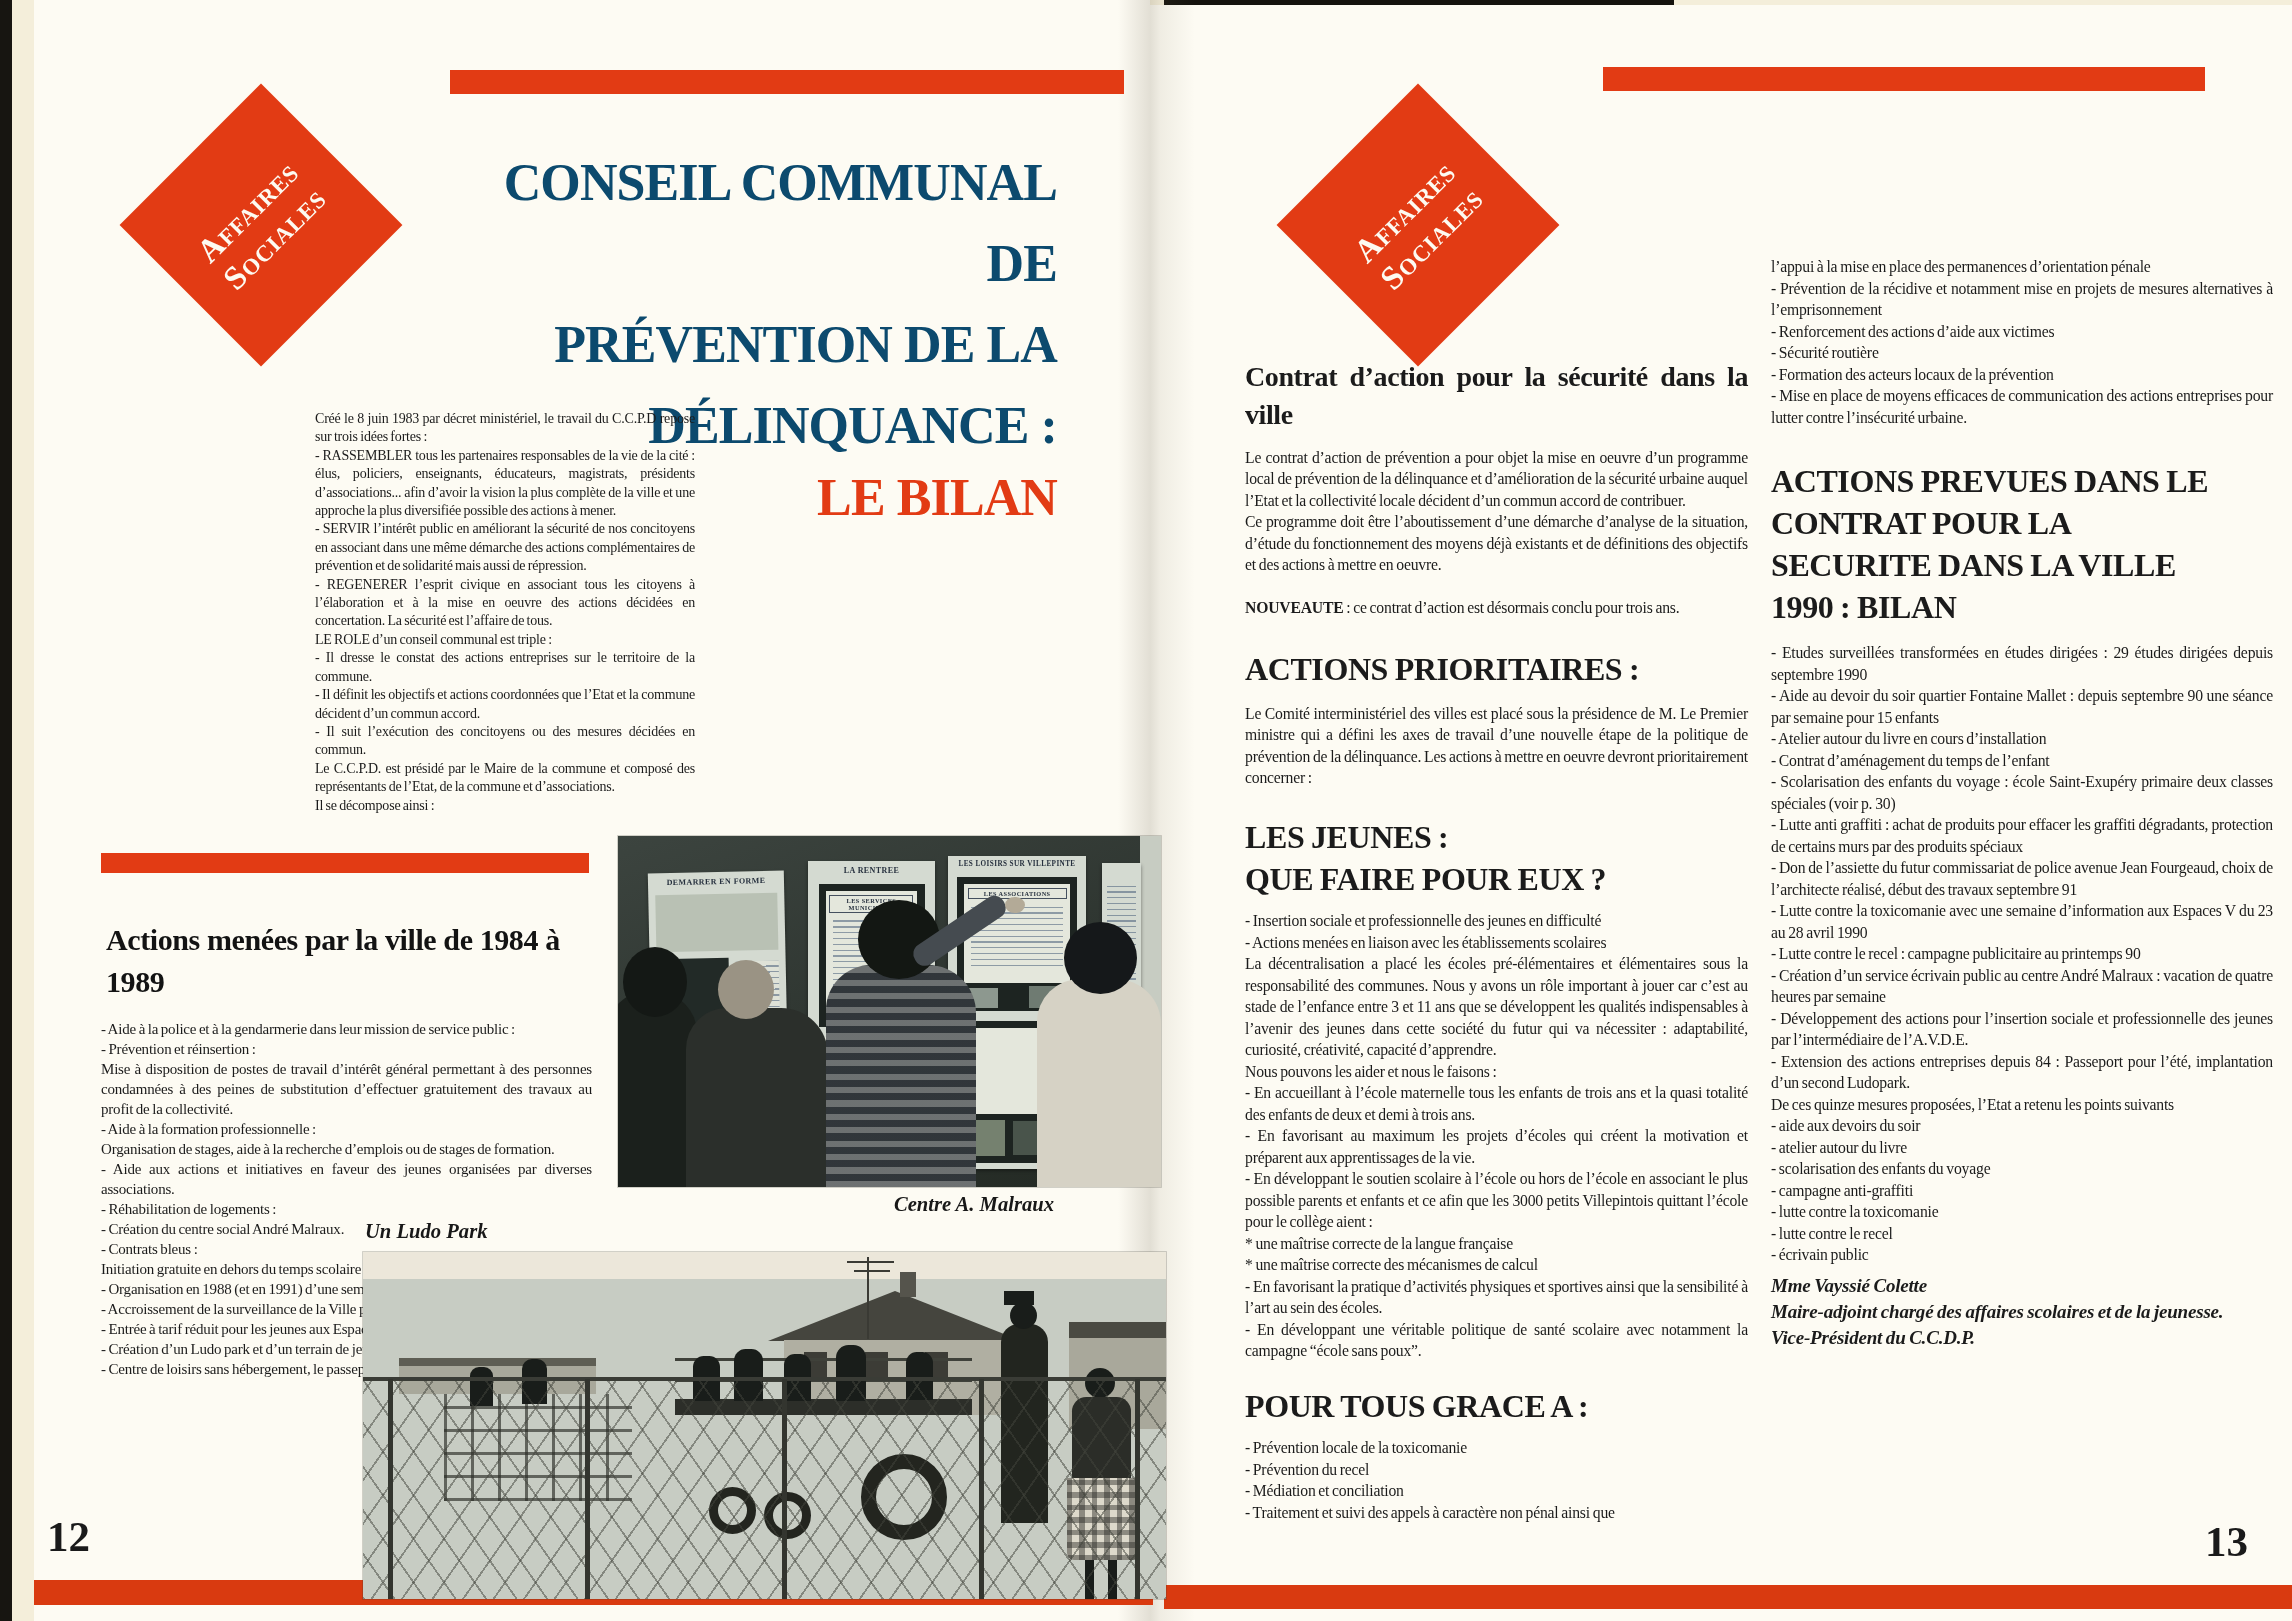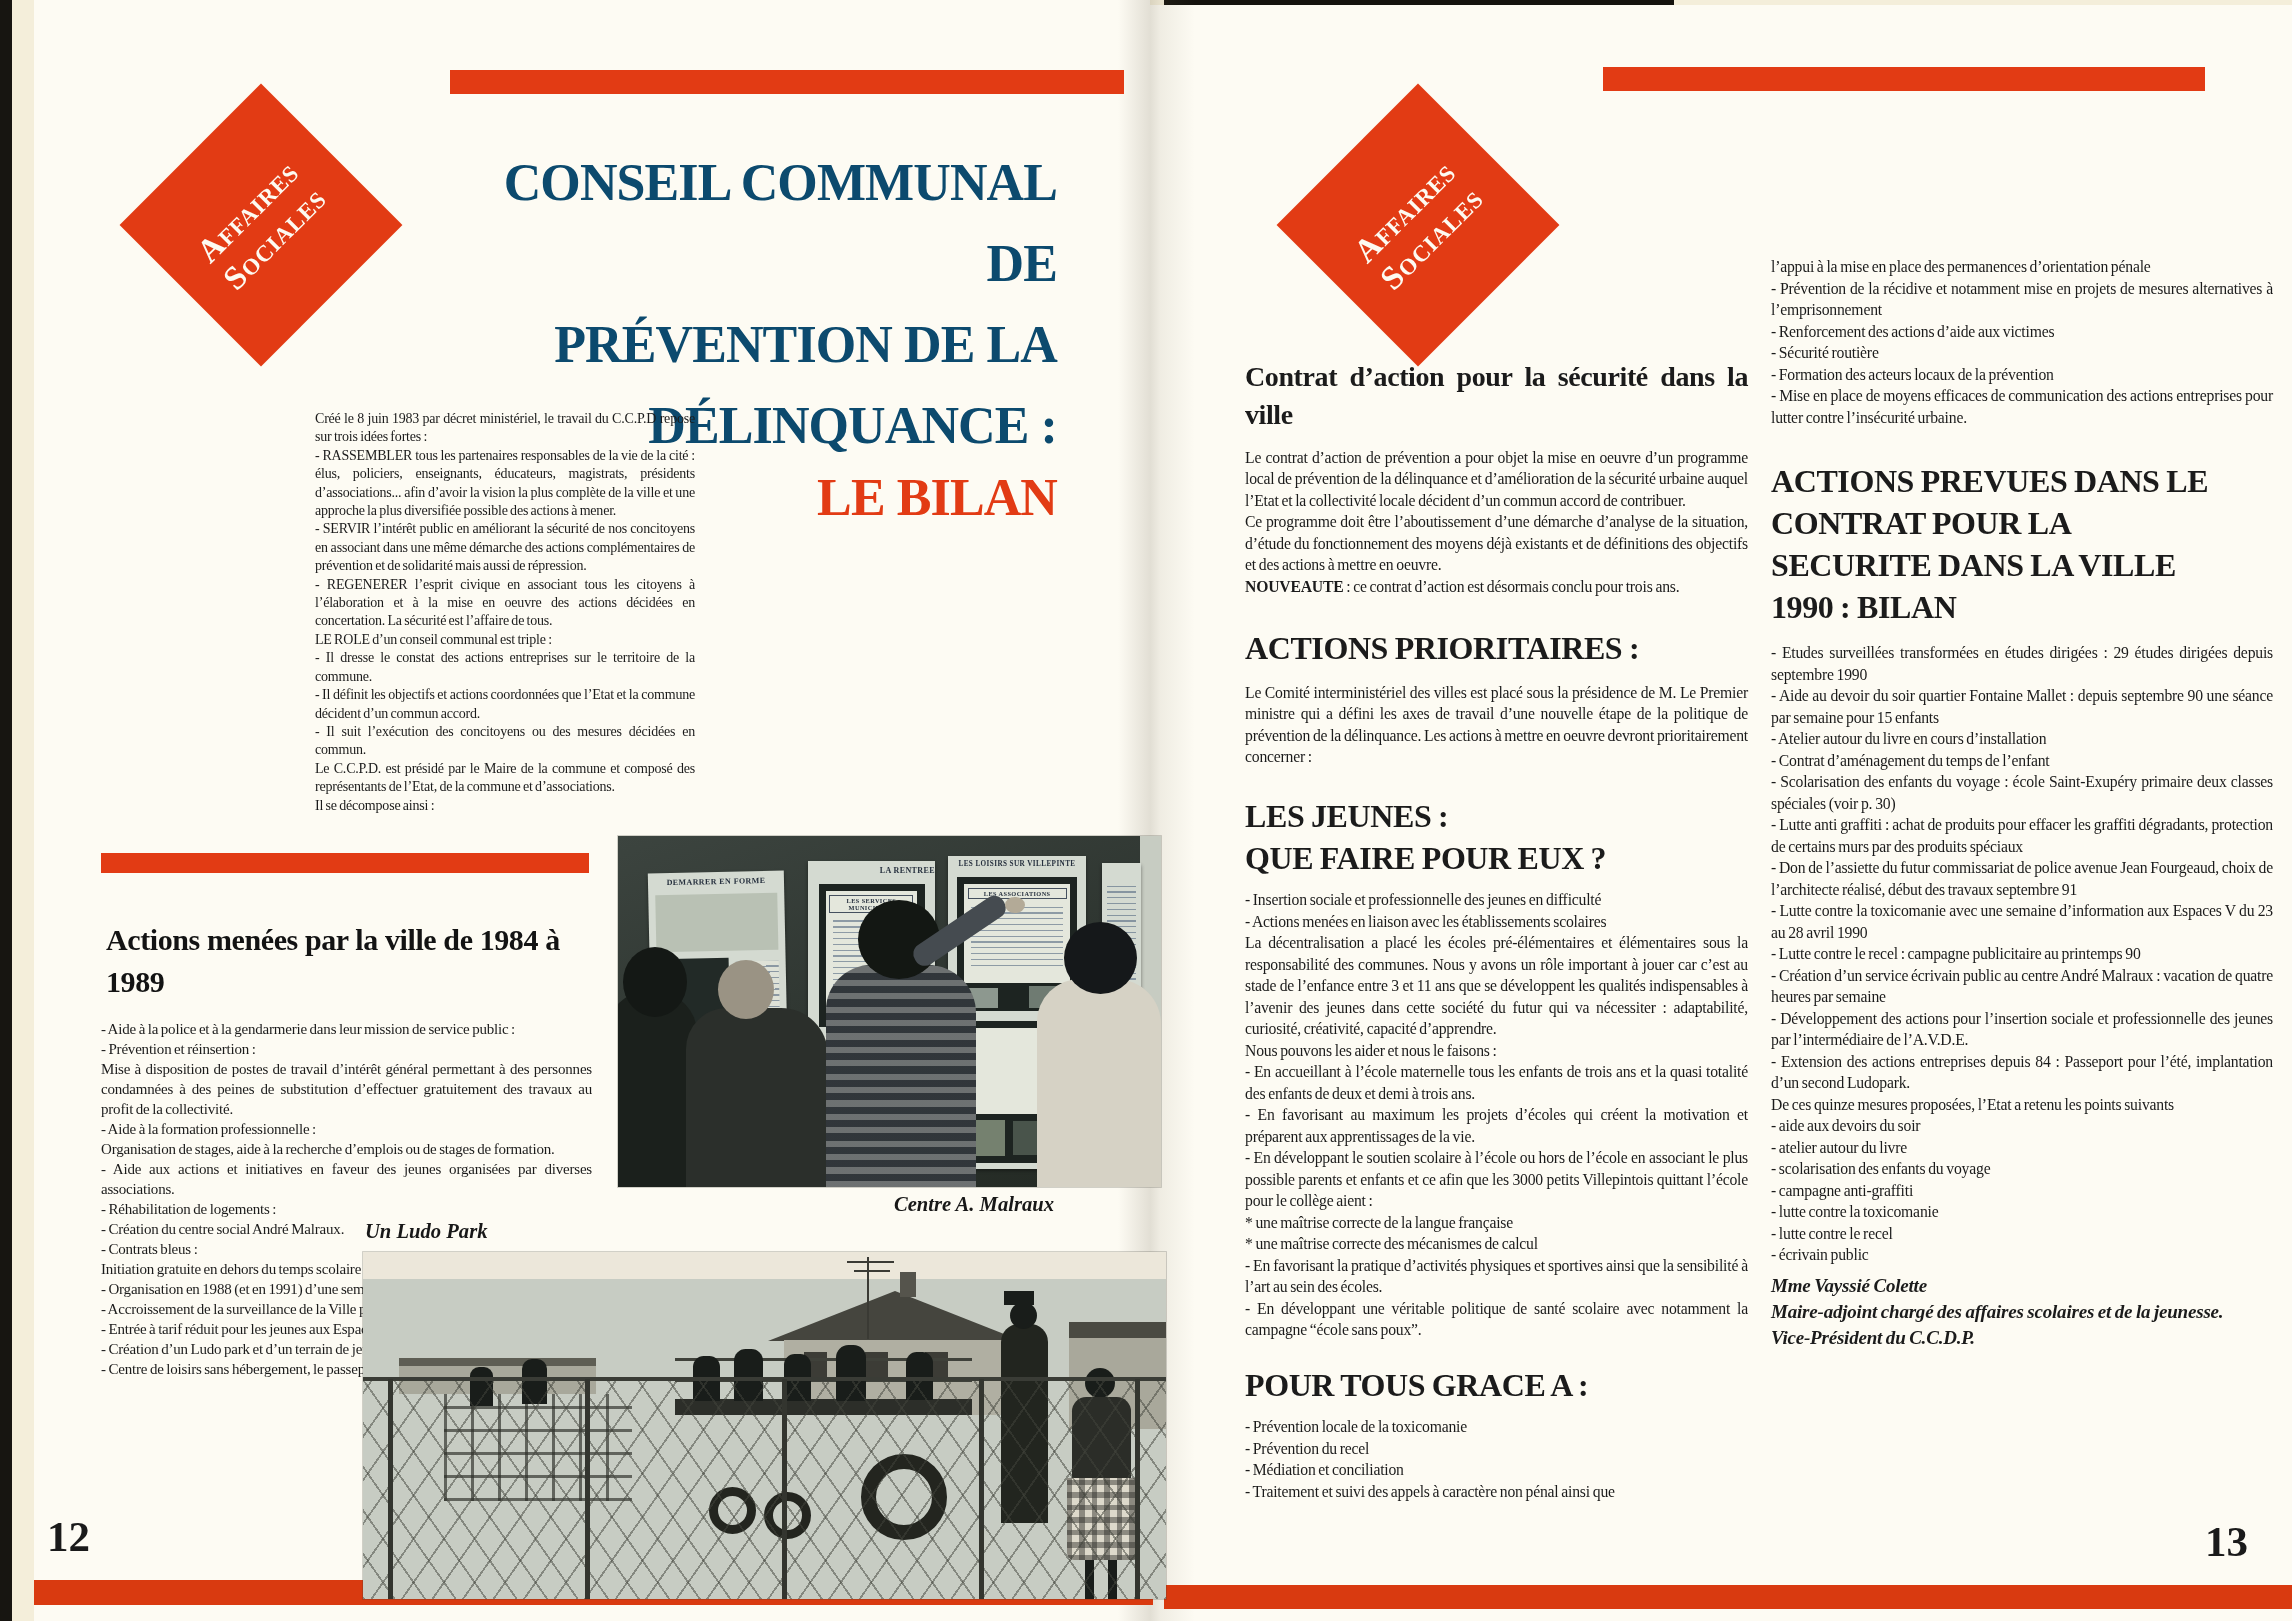--- a/index.html
+++ b/index.html
@@ -125,21 +125,21 @@
 
     <div class="panel" style="left:32px;top:36px;width:136px;height:213px;transform:rotate(-1.2deg);">
       <div class="panel-h" style="font-size:8px;padding-top:4.5px;">DEMARRER EN FORME</div>
       <div class="abs" style="left:7.2px;top:21.5px;width:122px;height:57px;background:#b9c1b4;"></div>
       <div class="abs" style="left:9px;top:86px;width:70px;height:106px;background:#222a27;color:#e8e8de;font-size:9px;font-weight:bold;text-align:center;display:flex;align-items:flex-end;justify-content:center;padding-bottom:7.2px;">
         <span>VILLEPINTE</span>
       </div>
       <div class="abs hand" style="left:86px;top:90px;width:43px;height:99px;background-color:#dfe2d7;"></div>
     </div>
     <div class="panel" style="left:190px;top:25px;width:127px;height:303px;">
-      <div class="panel-h" style="font-size:8px;padding-top:4.5px;text-align:right;">LA RENTREE</div>
+      <div class="panel-h" style="font-size:8px;padding-top:4.5px;">LA RENTREE</div>
       <div class="dkcard" style="left:10.7px;top:23px;width:106px;height:143px;">
         <div class="whcard" style="left:7.2px;top:7.2px;width:91px;height:129px;">
           <div class="panel-h" style="font-size:6.3px;border:0.9px solid #45505e;margin:3.6px;padding:0.9px 0;">LES SERVICES MUNICIPAUX</div>
           <div class="hand" style="margin:1.8px 7.2px;height:93px;"></div>
         </div>
       </div>
       <div class="whcard hand" style="left:14.3px;top:176px;width:93px;height:27px;"></div>
       <div class="whcard hand" style="left:19.7px;top:210px;width:90px;height:25px;"></div>
       <div class="whcard hand" style="left:14.3px;top:242px;width:95px;height:27px;"></div>
       <div class="whcard hand" style="left:19.7px;top:276px;width:88px;height:21.5px;"></div>
@@ -237,21 +237,21 @@
     <div class="diamond-label">
       <span>Affaires</span>
       <span>Sociales</span>
     </div>
   </div>
 
   <div class="abs jt colflow" style="left:1245px;top:358px;width:503px;">
     <div class="h2s jt" style="margin-bottom:12.5px;">Contrat d’action pour la sécurité dans la ville</div>
     <div>Le contrat d’action de prévention a pour objet la mise en oeuvre d’un programme local de prévention de la délinquance et d’amélioration de la sécurité urbaine auquel l’Etat et la collectivité locale décident d’un commun accord de contribuer.</div>
     <div>Ce programme doit être l’aboutissement d’une démarche d’analyse de la situation, d’étude du fonctionnement des moyens déjà existants et de définitions des objectifs et des actions à mettre en oeuvre.</div>
-    <div style="margin-top:0;">
+    <div style="margin-top:21px;">
       <b>NOUVEAUTE</b><span> : ce contrat d’action est désormais conclu pour trois ans.</span>
     </div>
     <div class="h2" style="margin:30px 0 12.5px;">ACTIONS PRIORITAIRES :</div>
     <div>Le Comité interministériel des villes est placé sous la présidence de M. Le Premier ministre qui a défini les axes de travail d’une nouvelle étape de la politique de prévention de la délinquance. Les actions à mettre en oeuvre devront prioritairement concerner :</div>
     <div class="h2" style="margin:27px 0 10.7px;">LES JEUNES :
 QUE FAIRE POUR EUX ?</div>
     <div>
         <div>- Insertion sociale et professionnelle des jeunes en difficulté</div>
         <div>- Actions menées en liaison avec les établissements scolaires</div>
         <div>La décentralisation a placé les écoles pré-élémentaires et élémentaires sous la responsabilité des communes. Nous y avons un rôle important à jouer car c’est au stade de l’enfance entre 3 et 11 ans que se développent les qualités indispensables à l’avenir des jeunes dans cette société du futur qui va nécessiter : adaptabilité, curiosité, créativité, capacité d’apprendre.</div>

